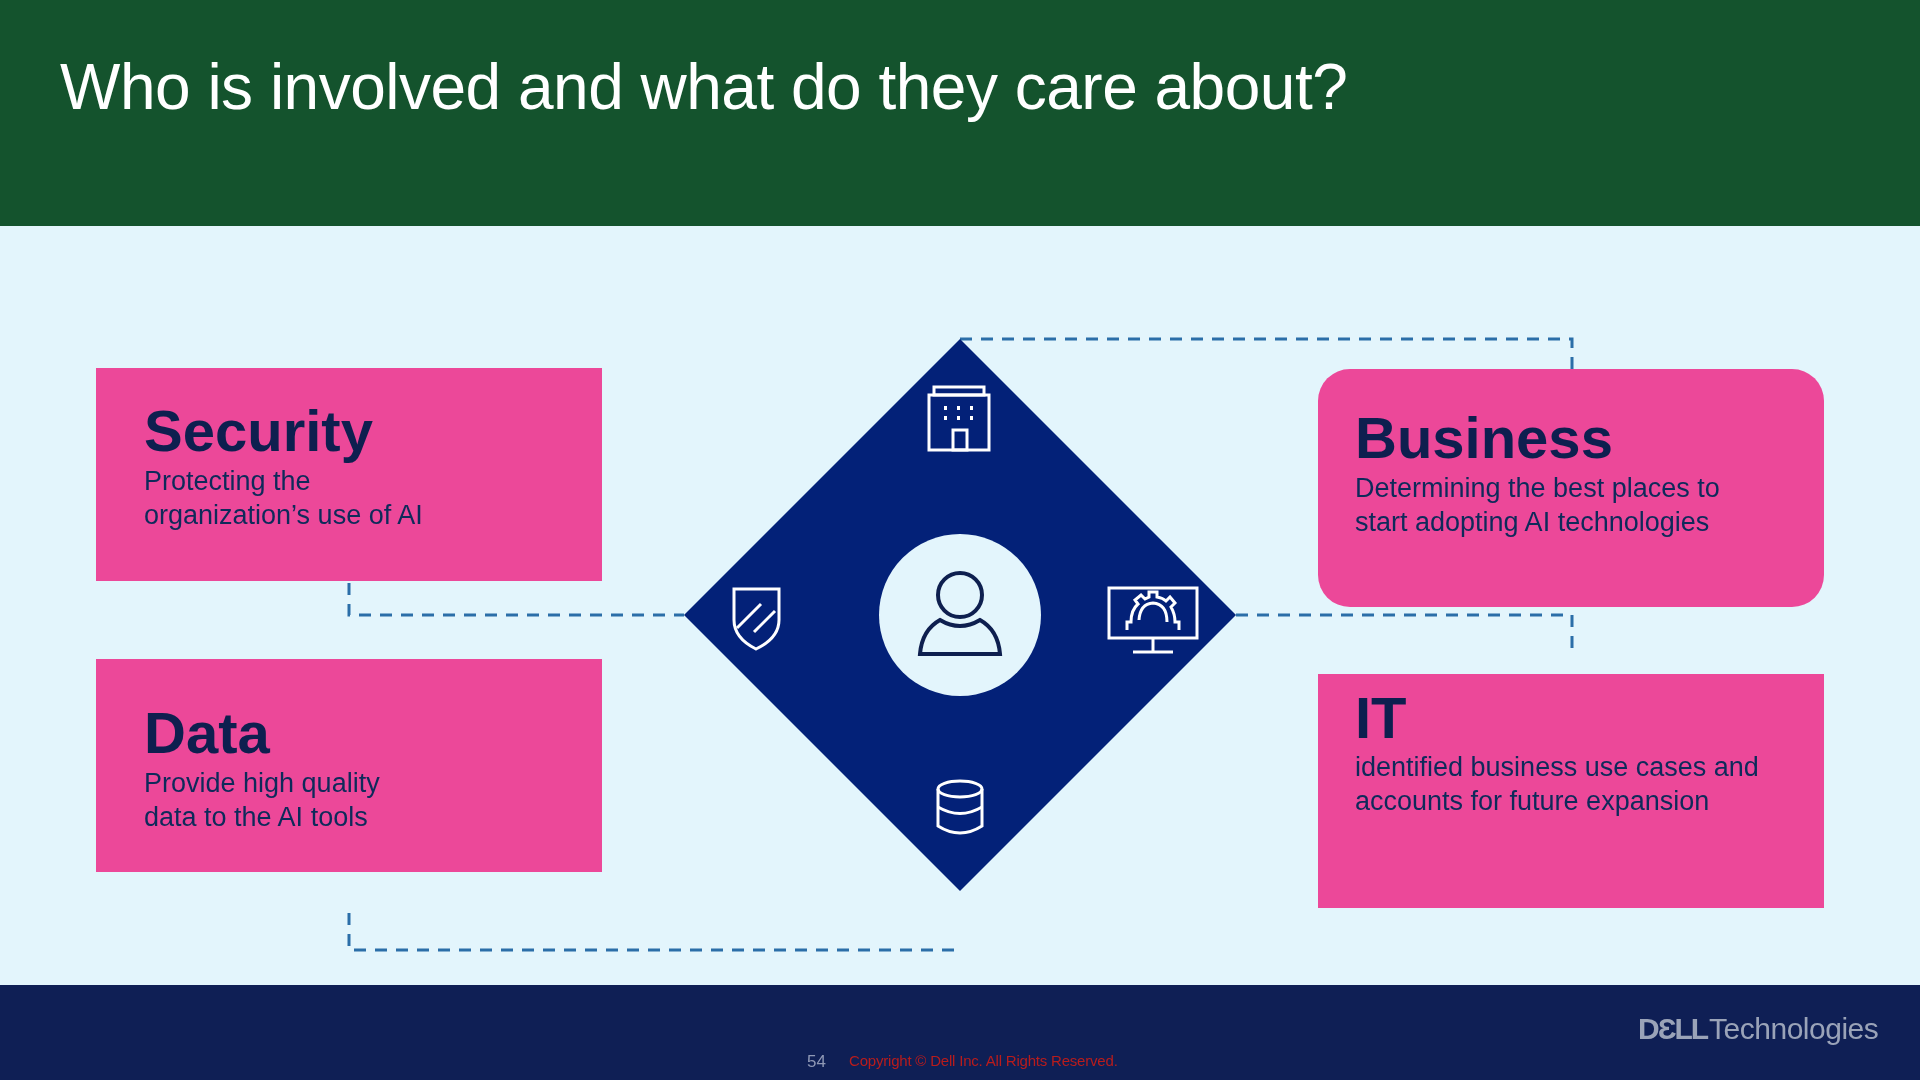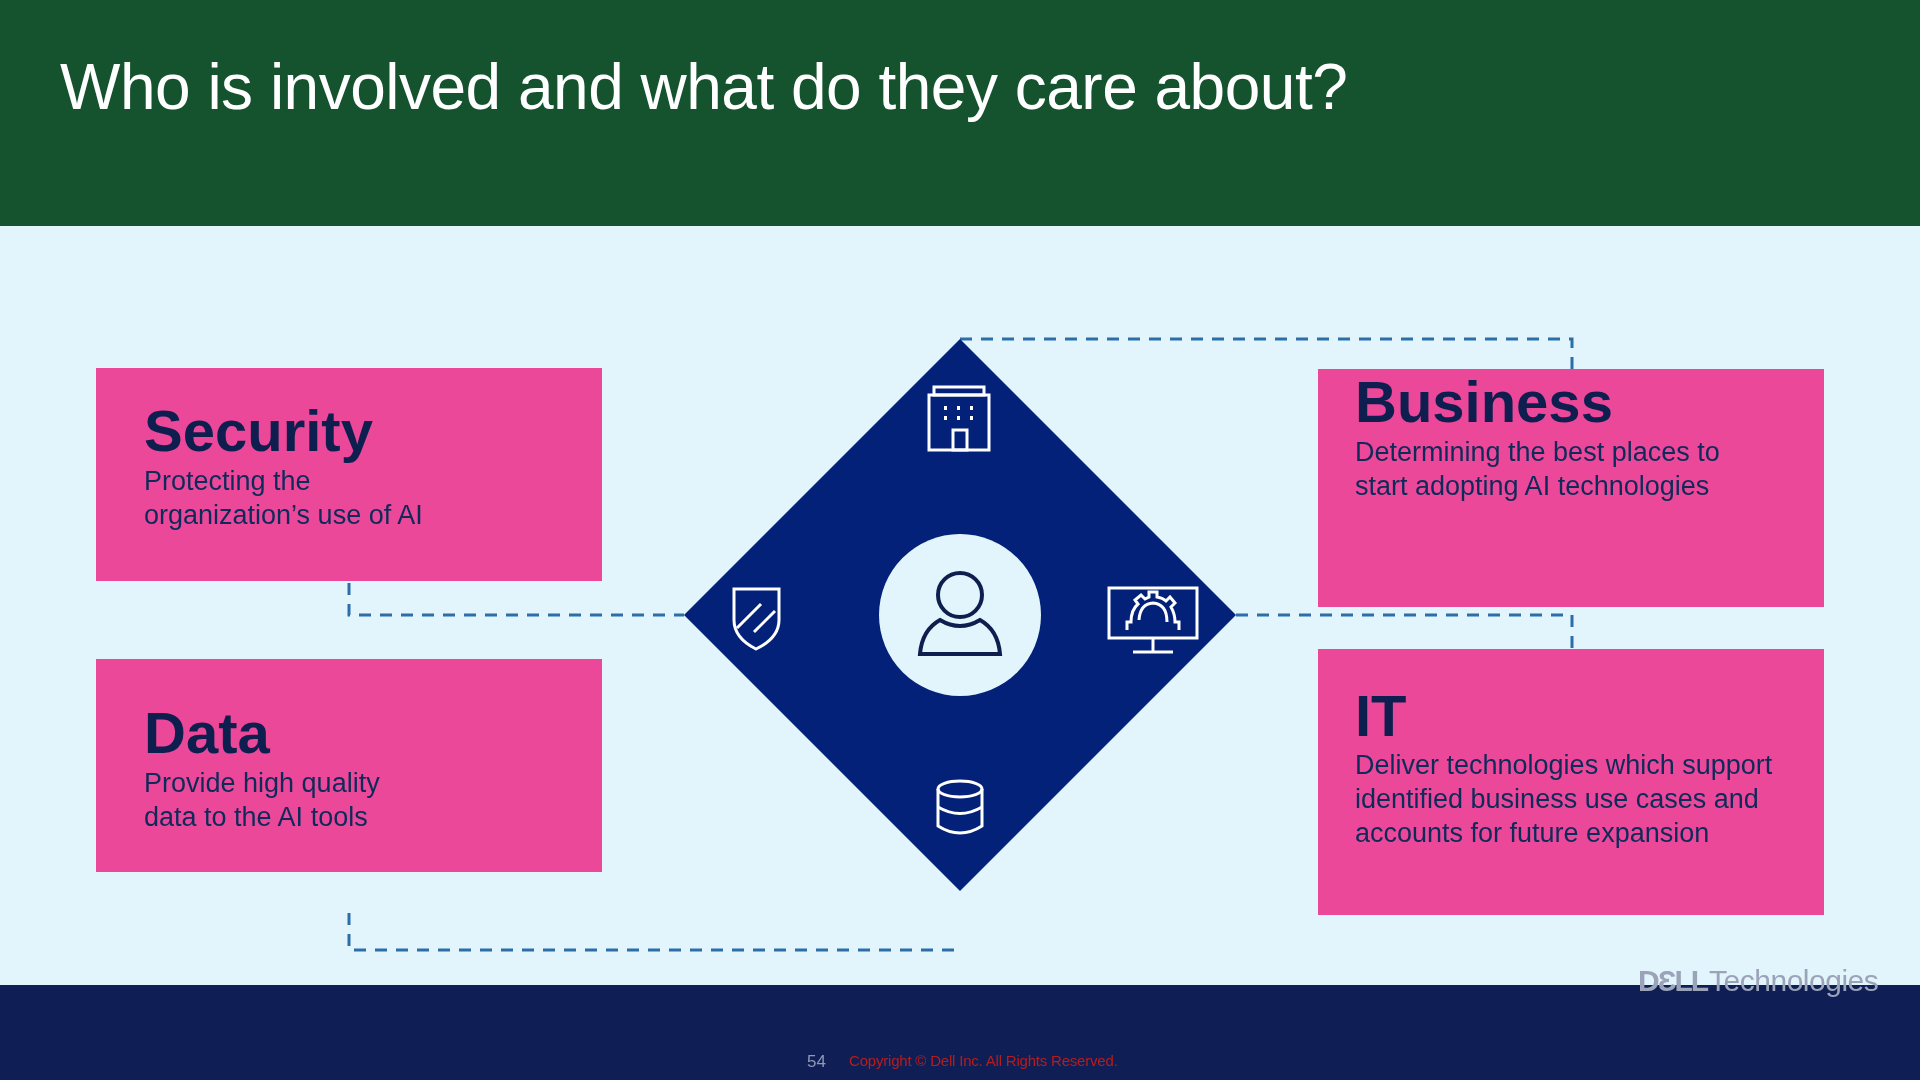--- a/index.html
+++ b/index.html
@@ -3,29 +3,29 @@
 <meta charset="utf-8">
 <style>
   html, body { margin:0; padding:0; }
   body { width:1920px; height:1080px; position:relative; overflow:hidden; background:#e3f5fc; font-family:"Liberation Sans", sans-serif; }
   .header { position:absolute; left:0; top:0; width:1920px; height:226px; background:#14532d; }
   .title { position:absolute; left:60px; top:50px; margin:0; font-weight:400; font-size:64px; line-height:74px; color:#ffffff; letter-spacing:-0.5px; white-space:nowrap; }
   .main { position:absolute; left:0; top:226px; width:1920px; height:759px; background:#e3f5fc; }
   .footer { position:absolute; left:0; top:985px; width:1920px; height:95px; background:#0f1f55; }
   .page-num { position:absolute; left:807px; top:1052px; font-size:17px; color:#8f98b5; }
   .copyright { position:absolute; left:849px; top:1052px; font-size:15px; color:#b91c1c; letter-spacing:-0.2px; }
-  .logo { position:absolute; left:1638px; top:964px; font-size:30px; color:#9aa3b8; white-space:nowrap; letter-spacing:-0.5px; }
+  .logo { position:absolute; left:1638px; top:1012px; font-size:30px; color:#9aa3b8; white-space:nowrap; letter-spacing:-0.5px; }
   .logo .dell { font-weight:700; letter-spacing:-2px; margin-right:2px; }
   .card { position:absolute; width:506px; height:213px; background:#ec4899; box-sizing:border-box; padding-left:48px; color:#0e1f4f; }
   .card h2 { margin:0; font-size:58px; font-weight:700; line-height:66px; color:#0e1f4f; }
   .card p { margin:0; font-size:27px; line-height:34px; color:#0e2a5a; }
   #card-security { left:96px; top:368px; padding-top:30px; }
   #card-data { left:96px; top:659px; padding-top:41px; }
-  #card-business { left:1318px; top:369px; width:506px; height:238px; padding-left:37px; }
-  #card-it { left:1318px; top:649px; width:506px; height:266px; padding-left:37px; padding-top:35px; }
+  #card-business { left:1318px; top:369px; padding-top:36px; width:506px; height:238px; padding-left:37px;border-radius:32px; }
+  #card-it { left:1318px; top:674px; width:506px; height:234px; padding-left:37px; padding-top:12px; }
   #card-it h2 { line-height:64px; }
   svg.diagram { position:absolute; left:0; top:0; }
 </style>
 </head>
 <body>
 
 <div class="header">
   <h1 class="title">Who is involved and what do they care about?</h1>
 </div>
 
@@ -97,21 +97,20 @@
 </div>
 
 <div class="card" id="card-business">
   <h2>Business</h2>
   <p>Determining the best places to</p>
   <p>start adopting AI technologies</p>
 </div>
 
 <div class="card" id="card-it">
   <h2>IT</h2>
-  <p>Deliver technologies which support</p>
   <p>identified business use cases and</p>
   <p>accounts for future expansion</p>
 </div>
 
 <div class="footer"></div>
 <span class="page-num">54</span>
 <span class="copyright">Copyright © Dell Inc. All Rights Reserved.</span>
 <div class="logo">
   <span class="dell">DƐLL</span><span>Technologies</span>
 </div>

